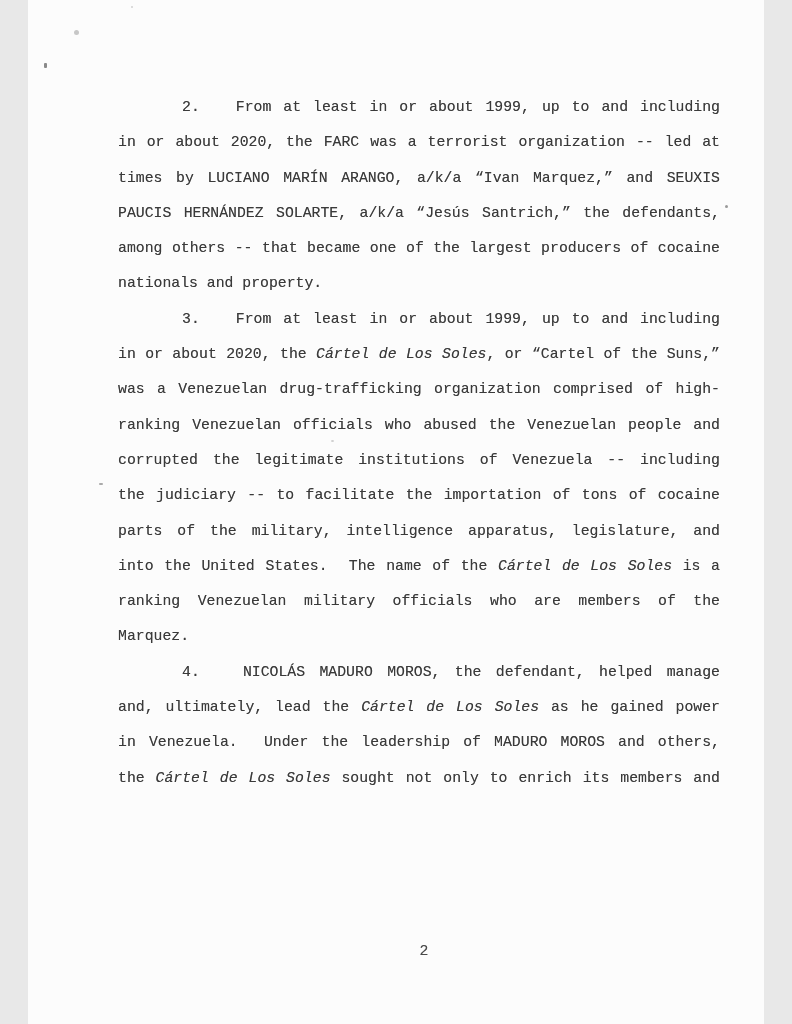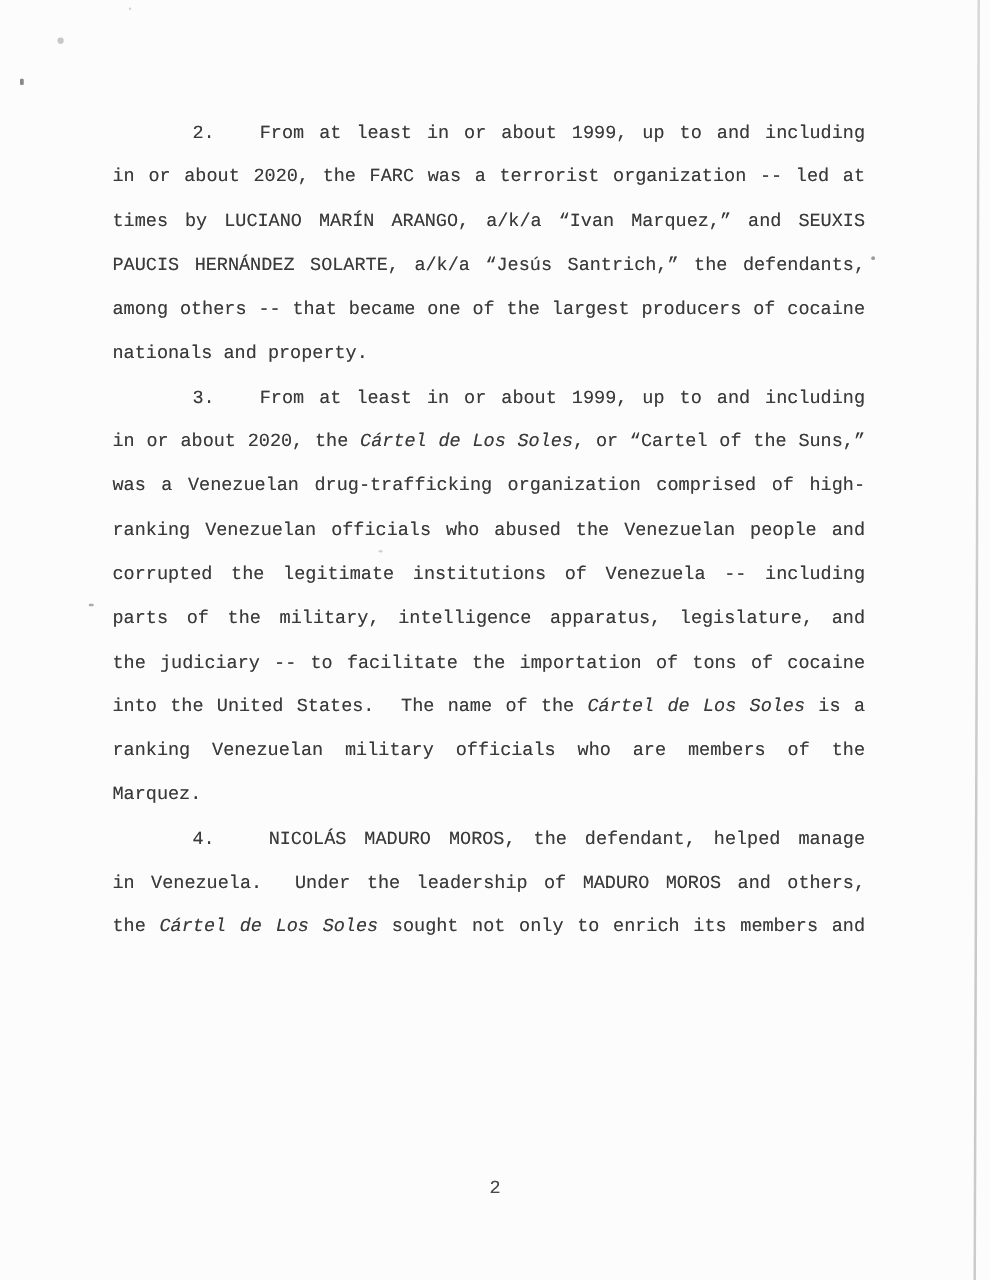--- a/index.html
+++ b/index.html
@@ -1,18 +1,18 @@
 <!DOCTYPE html>
 <html><head>
 <meta charset="utf-8">
 <style>
   html, body { margin: 0; padding: 0; background: #e8e8e8; }
   .page {
     position: relative;
-    width: 792px;
+    width: 736px;
     height: 1024px;
     margin: 0 auto;
     background: #fcfcfc;
     overflow: hidden;
     font-family: "Liberation Mono", "DejaVu Sans Mono", monospace;
     color: #3a3a3a;
   }
   .text-block {
     position: absolute;
     left: 90px;
@@ -70,26 +70,27 @@
       <div class="line"><span>in or about 2020, the FARC was a terrorist organization -- led at</span></div>
       <div class="line"><span>times by LUCIANO MARÍN ARANGO, a/k/a “Ivan Marquez,” and SEUXIS</span></div>
       <div class="line"><span>PAUCIS HERNÁNDEZ SOLARTE, a/k/a “Jesús Santrich,” the defendants,</span></div>
       <div class="line"><span>among others -- that became one of the largest producers of cocaine</span></div>
       <div class="line left"><span>nationals and property.</span></div>
       <div class="line indent"><span>3.   From at least in or about 1999, up to and including</span></div>
       <div class="line"><span>in or about 2020, the </span><span class="it">Cártel de Los Soles</span><span>, or “Cartel of the Suns,”</span></div>
       <div class="line"><span>was a Venezuelan drug-trafficking organization comprised of high-</span></div>
       <div class="line"><span>ranking Venezuelan officials who abused the Venezuelan people and</span></div>
       <div class="line"><span>corrupted the legitimate institutions of Venezuela -- including</span></div>
+      <div class="line"><span>the judiciary -- to facilitate the importation of tons of cocaine</span></div>
       <div class="line"><span>parts of the military, intelligence apparatus, legislature, and</span></div>
-      <div class="line"><span>the judiciary -- to facilitate the importation of tons of cocaine</span></div>
       <div class="line"><span>into the United States.  The name of the </span><span class="it">Cártel de Los Soles</span><span> is a</span></div>
       <div class="line"><span>ranking Venezuelan military officials who are members of the</span></div>
       <div class="line left"><span>Marquez.</span></div>
       <div class="line indent"><span>4.   NICOLÁS MADURO MOROS, the defendant, helped manage</span></div>
+      <div class="line"><span>and, ultimately, lead the </span><span class="it">Cártel de Los Soles</span><span> as he gained power</span></div>
       <div class="line"><span>in Venezuela.  Under the leadership of MADURO MOROS and others,</span></div>
       <div class="line"><span>the </span><span class="it">Cártel de Los Soles</span><span> sought not only to enrich its members and</span></div>
     </div>
   <div class="page-number">2</div>
   <div class="scan-line"></div>
   <div class="speck speck-1"></div>
   <div class="speck speck-2"></div>
   <div class="speck speck-3"></div>
   <div class="speck speck-4"></div>
   <div class="speck speck-5"></div>

